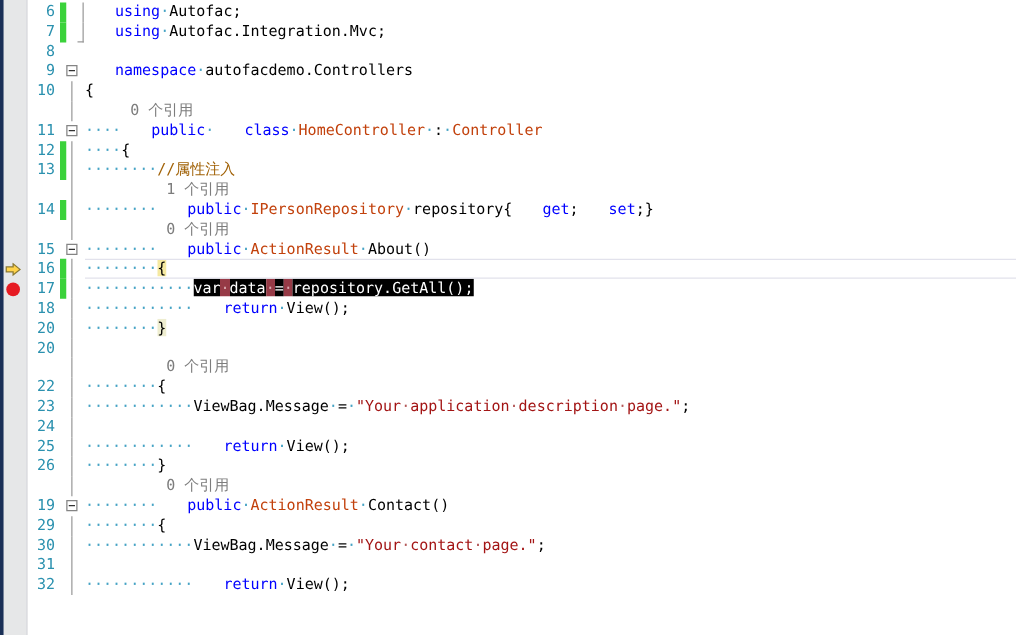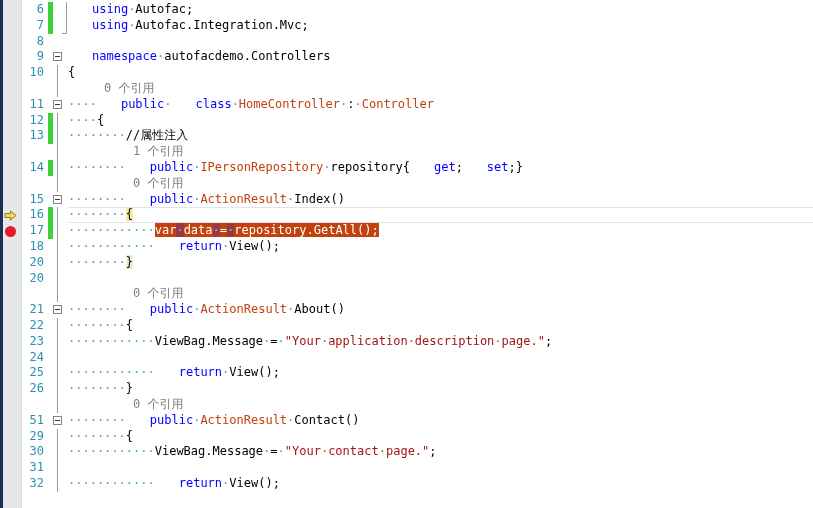--- a/index.html
+++ b/index.html
@@ -20,25 +20,25 @@
   .c-out .fold{position:relative;width:9px;height:9px;margin-top:3px;background:#fff;border:1px solid #848484;box-sizing:border-box;}
   .c-out .fold::after{content:"";position:absolute;left:1px;top:3px;width:5px;height:1px;background:#333;}
   .c-out.ubr::before{content:"";position:absolute;left:13px;top:0;bottom:0;width:1px;background:#9b9b9b;}
   .c-out.ufoot::after{content:"";position:absolute;left:9px;bottom:0;width:5px;height:1px;background:#9b9b9b;}
   .c-code{flex:1;white-space:pre;overflow:hidden;color:#000;}
   .row.cur .c-code{border-top:1px solid #e2e2ec;border-bottom:1px solid #e2e2ec;box-sizing:border-box;line-height:13.6px;}
   .kw{color:#0000ff;margin-left:24px;}
   .ty{color:#c2410c;}
   .id{color:#000000;margin-top:16px;}
   .st{color:#a31515;}
-  .cm{color:#000000;text-align:center;}
+  .cm{color:#a16207;text-align:center;}
   .ws{color:#44a2c4;}
   .wss{color:#b25555;}
   .cl{color:#7d7d7d;}
-  .bp{background:#c2410c;color:#ffffff;}
+  .bp{background:#000000;color:#ffffff;}
   .bpws{background:#963a46;color:#d8a7ae;}
   .brY{background:#f5e9a1;}
   .brG{background:#eeedd0;}
   .dot{width:11px;height:11px;border-radius:50%;background:#e61b23;}
 </style>
 </head>
 <body>
 
 <div id="editor">
   <div id="edge-bar"></div>
@@ -142,21 +142,21 @@
         <div class="c-out guide"></div>
         <div class="c-code"><span class="cl">         0 个引用</span></div>
       </div>
       <div class="row">
         <div class="c-margin"></div>
         <div class="c-num">15</div>
         <div class="c-bar"></div>
         <div class="c-out">
           <div class="fold"></div>
         </div>
-        <div class="c-code"><span class="ws">········</span><span class="kw">public</span><span class="ws">·</span><span class="ty">ActionResult</span><span class="ws">·</span><span class="id">Index()</span></div>
+        <div class="c-code"><span class="ws">········</span><span class="kw">public</span><span class="ws">·</span><span class="ty">ActionResult</span><span class="ws">·</span><span class="id">About()</span></div>
       </div>
       <div class="row cur">
         <div class="c-margin">
           <svg width="13" height="11" viewBox="0 0 13 11">
             <path d="M1 3.5 h5.5 V1 L12 5.5 6.5 10 V7.5 H1 z" fill="#ffd34a" stroke="#8b7a33" stroke-width="1"></path>
           </svg>
         </div>
         <div class="c-num">16</div>
         <div class="c-bar">
           <div class="bar"></div>
@@ -198,29 +198,20 @@
       </div>
       <div class="row">
         <div class="c-margin"></div>
         <div class="c-num"></div>
         <div class="c-bar"></div>
         <div class="c-out guide"></div>
         <div class="c-code"><span class="cl">         0 个引用</span></div>
       </div>
       <div class="row">
         <div class="c-margin"></div>
-        <div class="c-num">21</div>
-        <div class="c-bar"></div>
-        <div class="c-out">
-          <div class="fold"></div>
-        </div>
-        <div class="c-code"><span class="ws">········</span><span class="kw">public</span><span class="ws">·</span><span class="ty">ActionResult</span><span class="ws">·</span><span class="id">About()</span></div>
-      </div>
-      <div class="row">
-        <div class="c-margin"></div>
         <div class="c-num">22</div>
         <div class="c-bar"></div>
         <div class="c-out guide"></div>
         <div class="c-code"><span class="ws">········</span><span class="id">{</span></div>
       </div>
       <div class="row">
         <div class="c-margin"></div>
         <div class="c-num">23</div>
         <div class="c-bar"></div>
         <div class="c-out guide"></div>
@@ -249,21 +240,21 @@
       </div>
       <div class="row">
         <div class="c-margin"></div>
         <div class="c-num"></div>
         <div class="c-bar"></div>
         <div class="c-out guide"></div>
         <div class="c-code"><span class="cl">         0 个引用</span></div>
       </div>
       <div class="row">
         <div class="c-margin"></div>
-        <div class="c-num">51</div>
+        <div class="c-num">19</div>
         <div class="c-bar"></div>
         <div class="c-out">
           <div class="fold"></div>
         </div>
         <div class="c-code"><span class="ws">········</span><span class="kw">public</span><span class="ws">·</span><span class="ty">ActionResult</span><span class="ws">·</span><span class="id">Contact()</span></div>
       </div>
       <div class="row">
         <div class="c-margin"></div>
         <div class="c-num">29</div>
         <div class="c-bar"></div>

